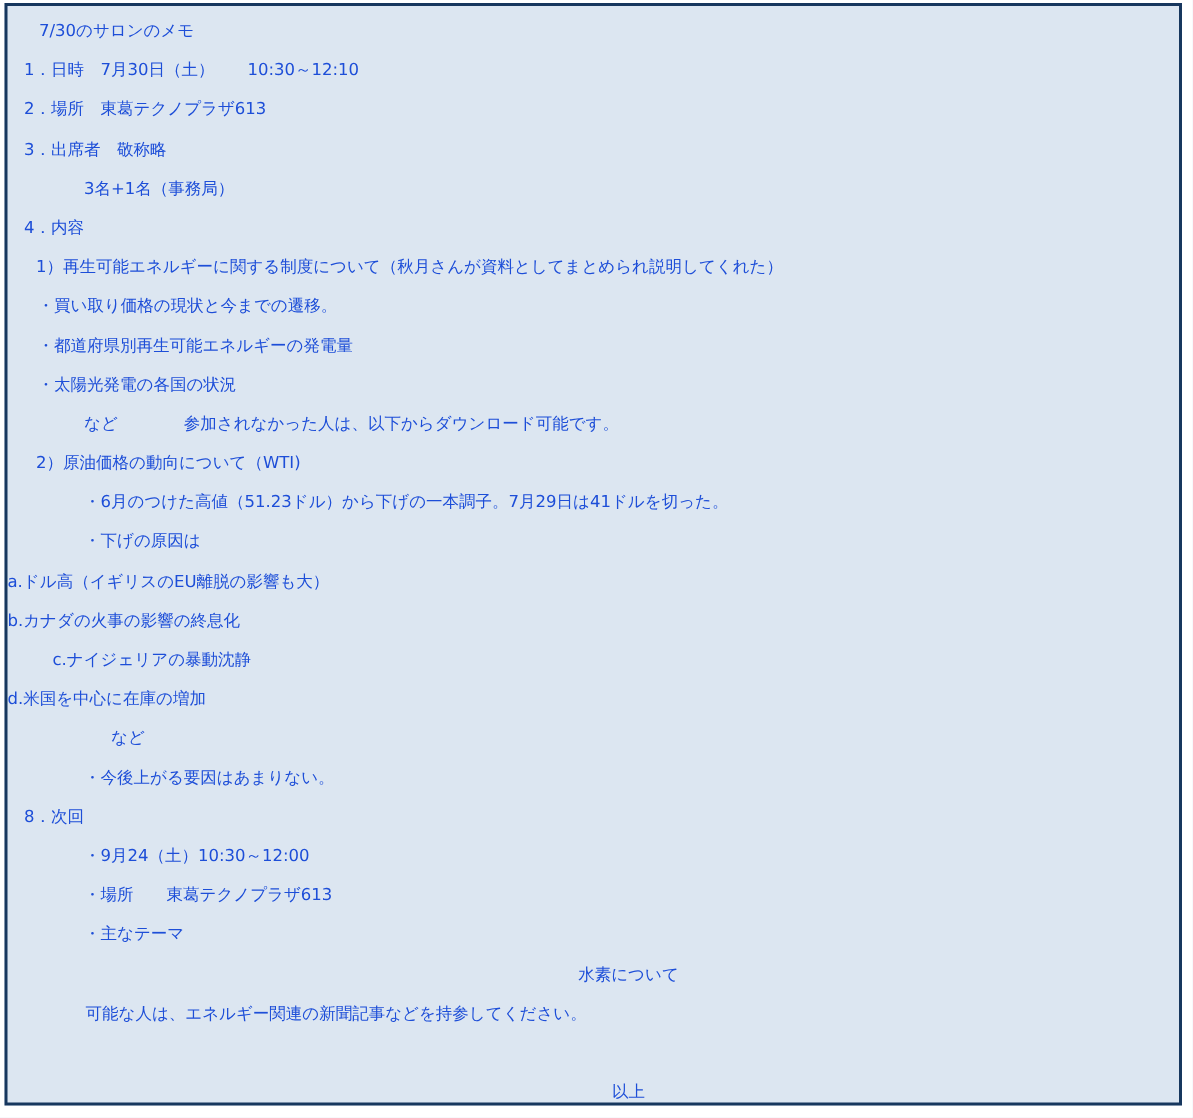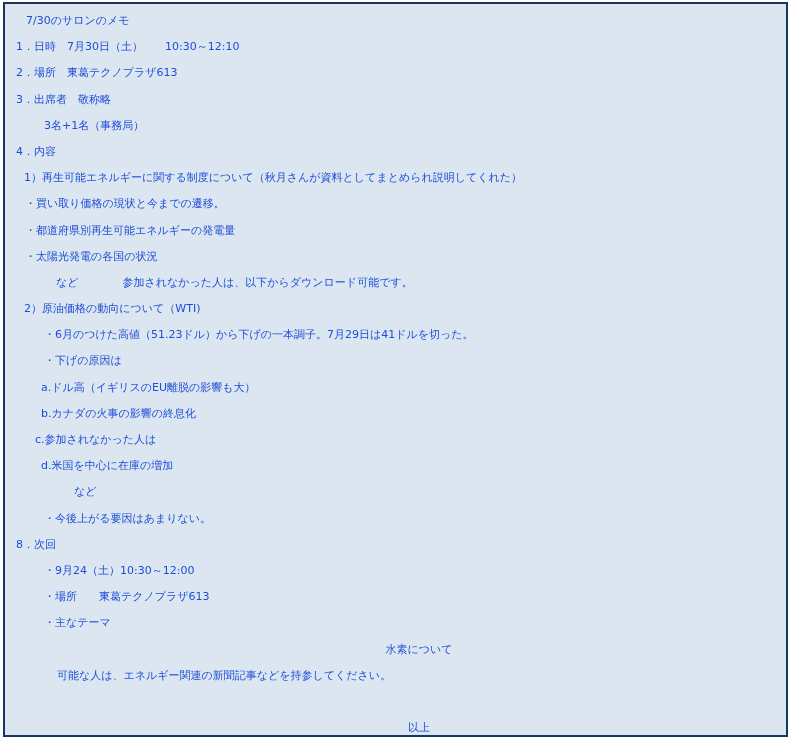--- a/index.html
+++ b/index.html
@@ -30,22 +30,22 @@
     color: #1d4ed8;
     white-space: pre;
     overflow: hidden;
   }
   
   .ind-title { padding-left: 21px; }
   .ind-top   { padding-left: 11px; }  
   .ind-sub   { padding-left: 19px; }  
   .ind-b1    { padding-left: 20px; }  
   .ind-nado1 { padding-left: 51px; }  
-  .ind-b2    { padding-left: 39px; }  
-  .ind-abd   { padding-left: 36px; }  
+  .ind-b2    { padding-left: 51px; }  
+  .ind-abd   { }  
   .ind-c     { padding-left: 30px; }  
   .ind-nado2 { padding-left: 69px; } 
   .ind-theme { padding-left: 47px; text-align: center; }  
   .ind-note  { padding-left: 52px; }  
 </style>
 </head>
 <body>
 
 <div class="memo-panel">
   <div class="row ind-title">7/30のサロンのメモ</div>
@@ -57,21 +57,21 @@
   <div class="row ind-sub">1）再生可能エネルギーに関する制度について（秋月さんが資料としてまとめられ説明してくれた）</div>
   <div class="row ind-b1">・買い取り価格の現状と今までの遷移。</div>
   <div class="row ind-b1">・都道府県別再生可能エネルギーの発電量</div>
   <div class="row ind-b1">・太陽光発電の各国の状況</div>
   <div class="row ind-nado1">など　　　　参加されなかった人は、以下からダウンロード可能です。</div>
   <div class="row ind-sub">2）原油価格の動向について（WTI)</div>
   <div class="row ind-b2">・6月のつけた高値（51.23ドル）から下げの一本調子。7月29日は41ドルを切った。</div>
   <div class="row ind-b2">・下げの原因は</div>
   <div class="row ind-abd">a.ドル高（イギリスのEU離脱の影響も大）</div>
   <div class="row ind-abd">b.カナダの火事の影響の終息化</div>
-  <div class="row ind-c">c.参加されなかった人は</div>
+  <div class="row ind-c">c.ナイジェリアの暴動沈静</div>
   <div class="row ind-abd">d.米国を中心に在庫の増加</div>
   <div class="row ind-nado2">など</div>
   <div class="row ind-b2">・今後上がる要因はあまりない。</div>
   <div class="row ind-top">8．次回</div>
   <div class="row ind-b2">・9月24（土）10:30～12:00</div>
   <div class="row ind-b2">・場所　　東葛テクノプラザ613</div>
   <div class="row ind-b2">・主なテーマ</div>
   <div class="row ind-theme">水素について</div>
   <div class="row ind-note">可能な人は、エネルギー関連の新聞記事などを持参してください。</div>
   <div class="row ind-top"></div>

